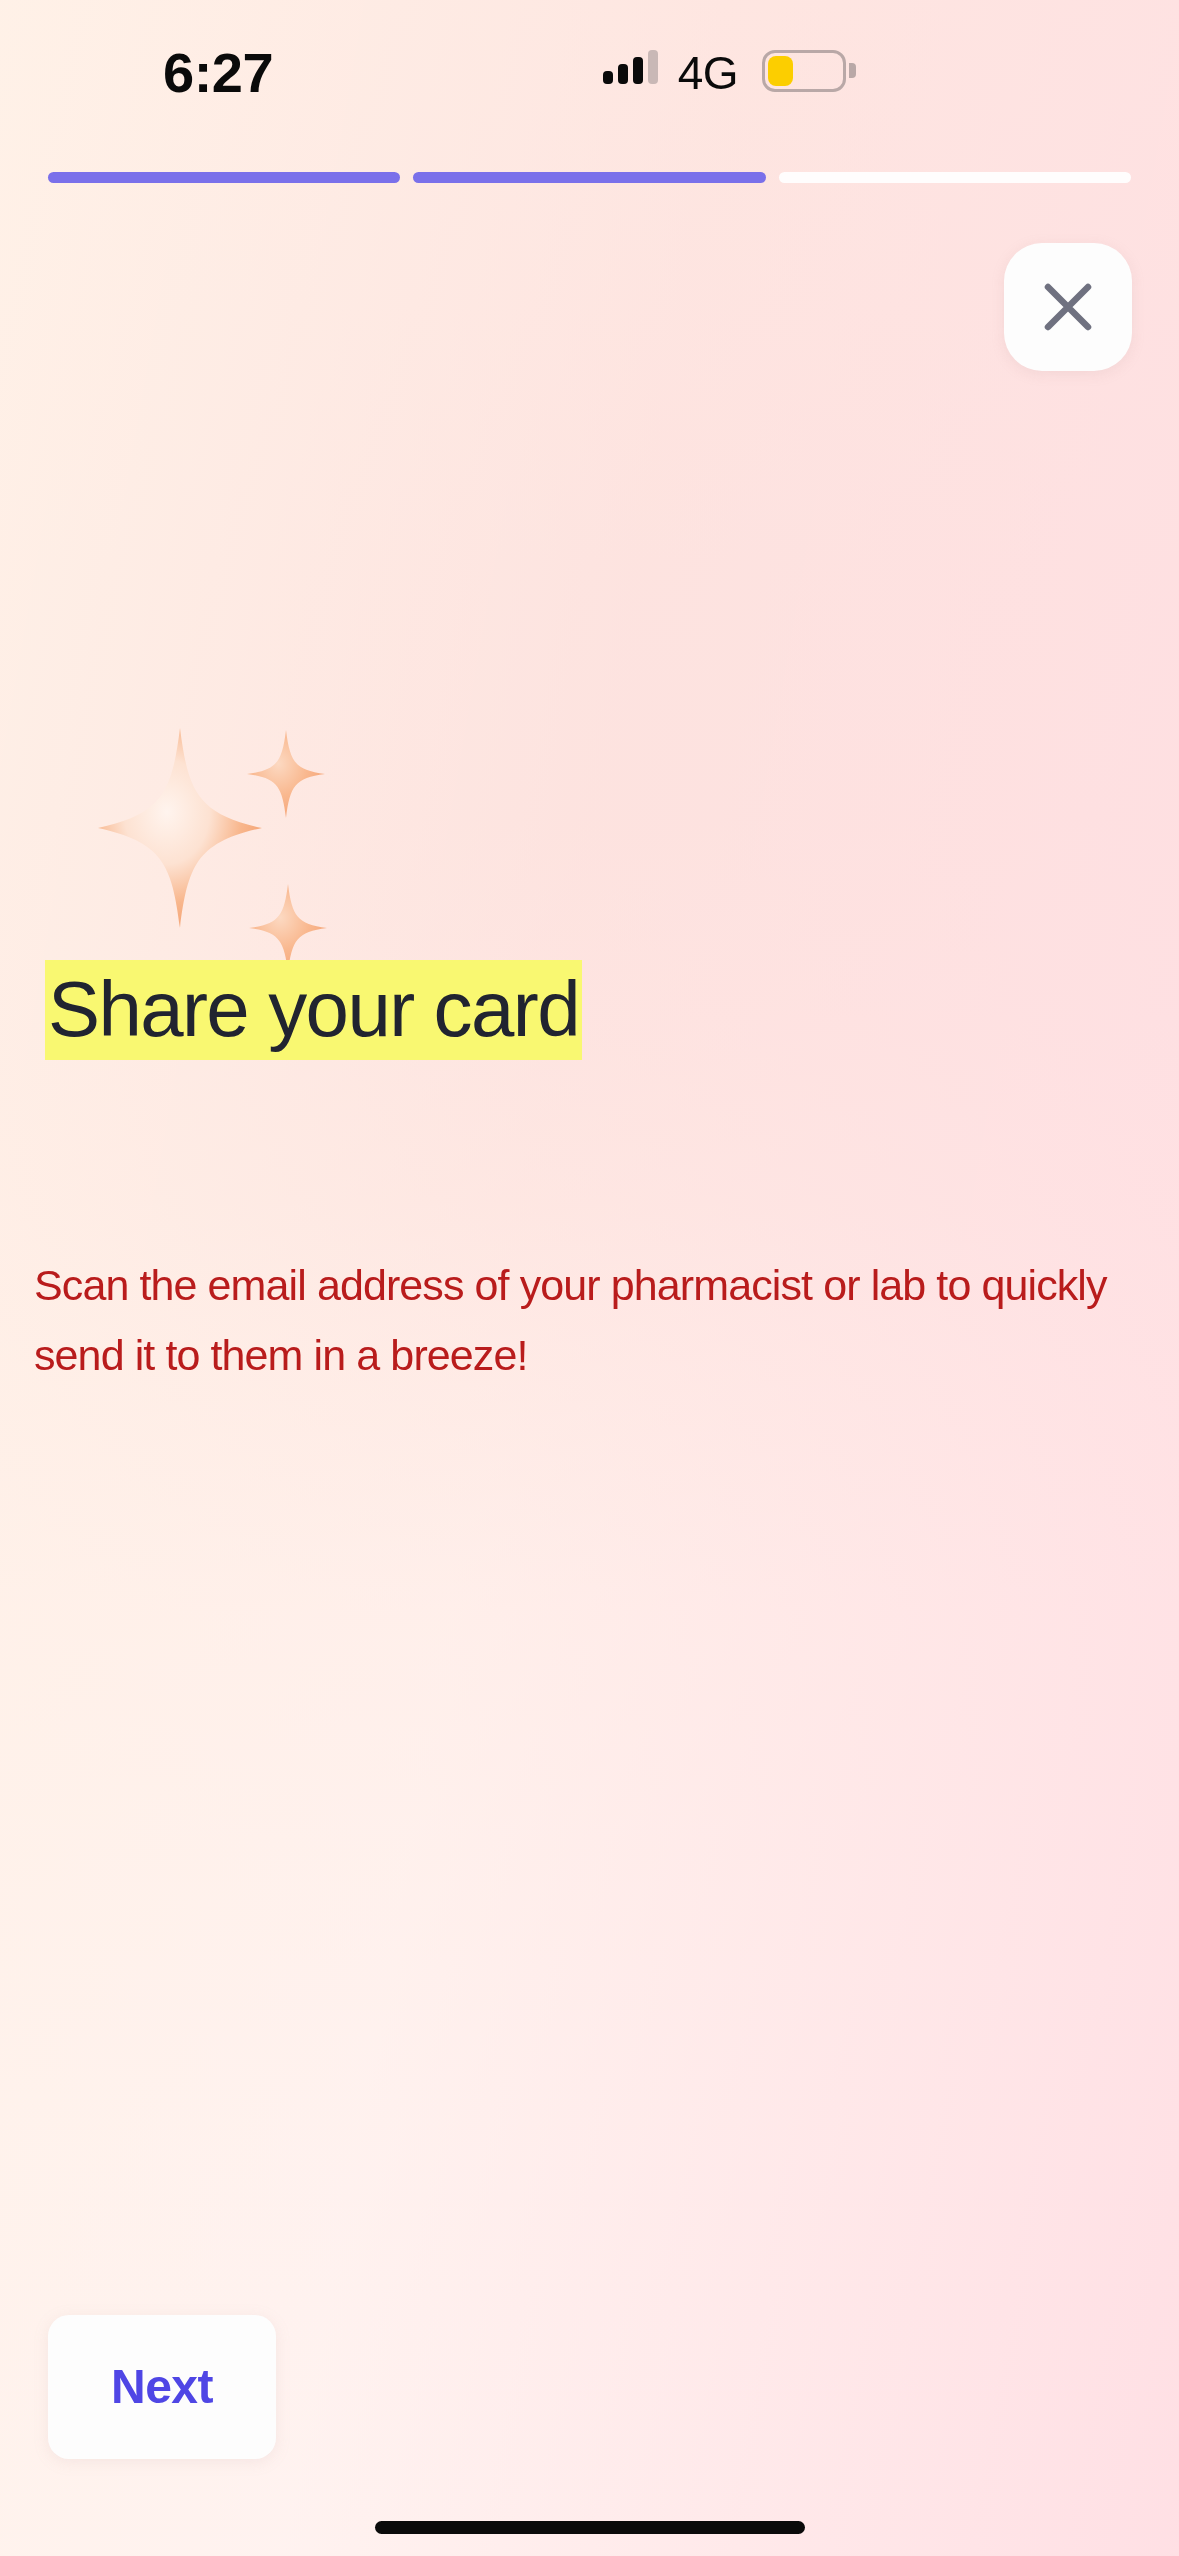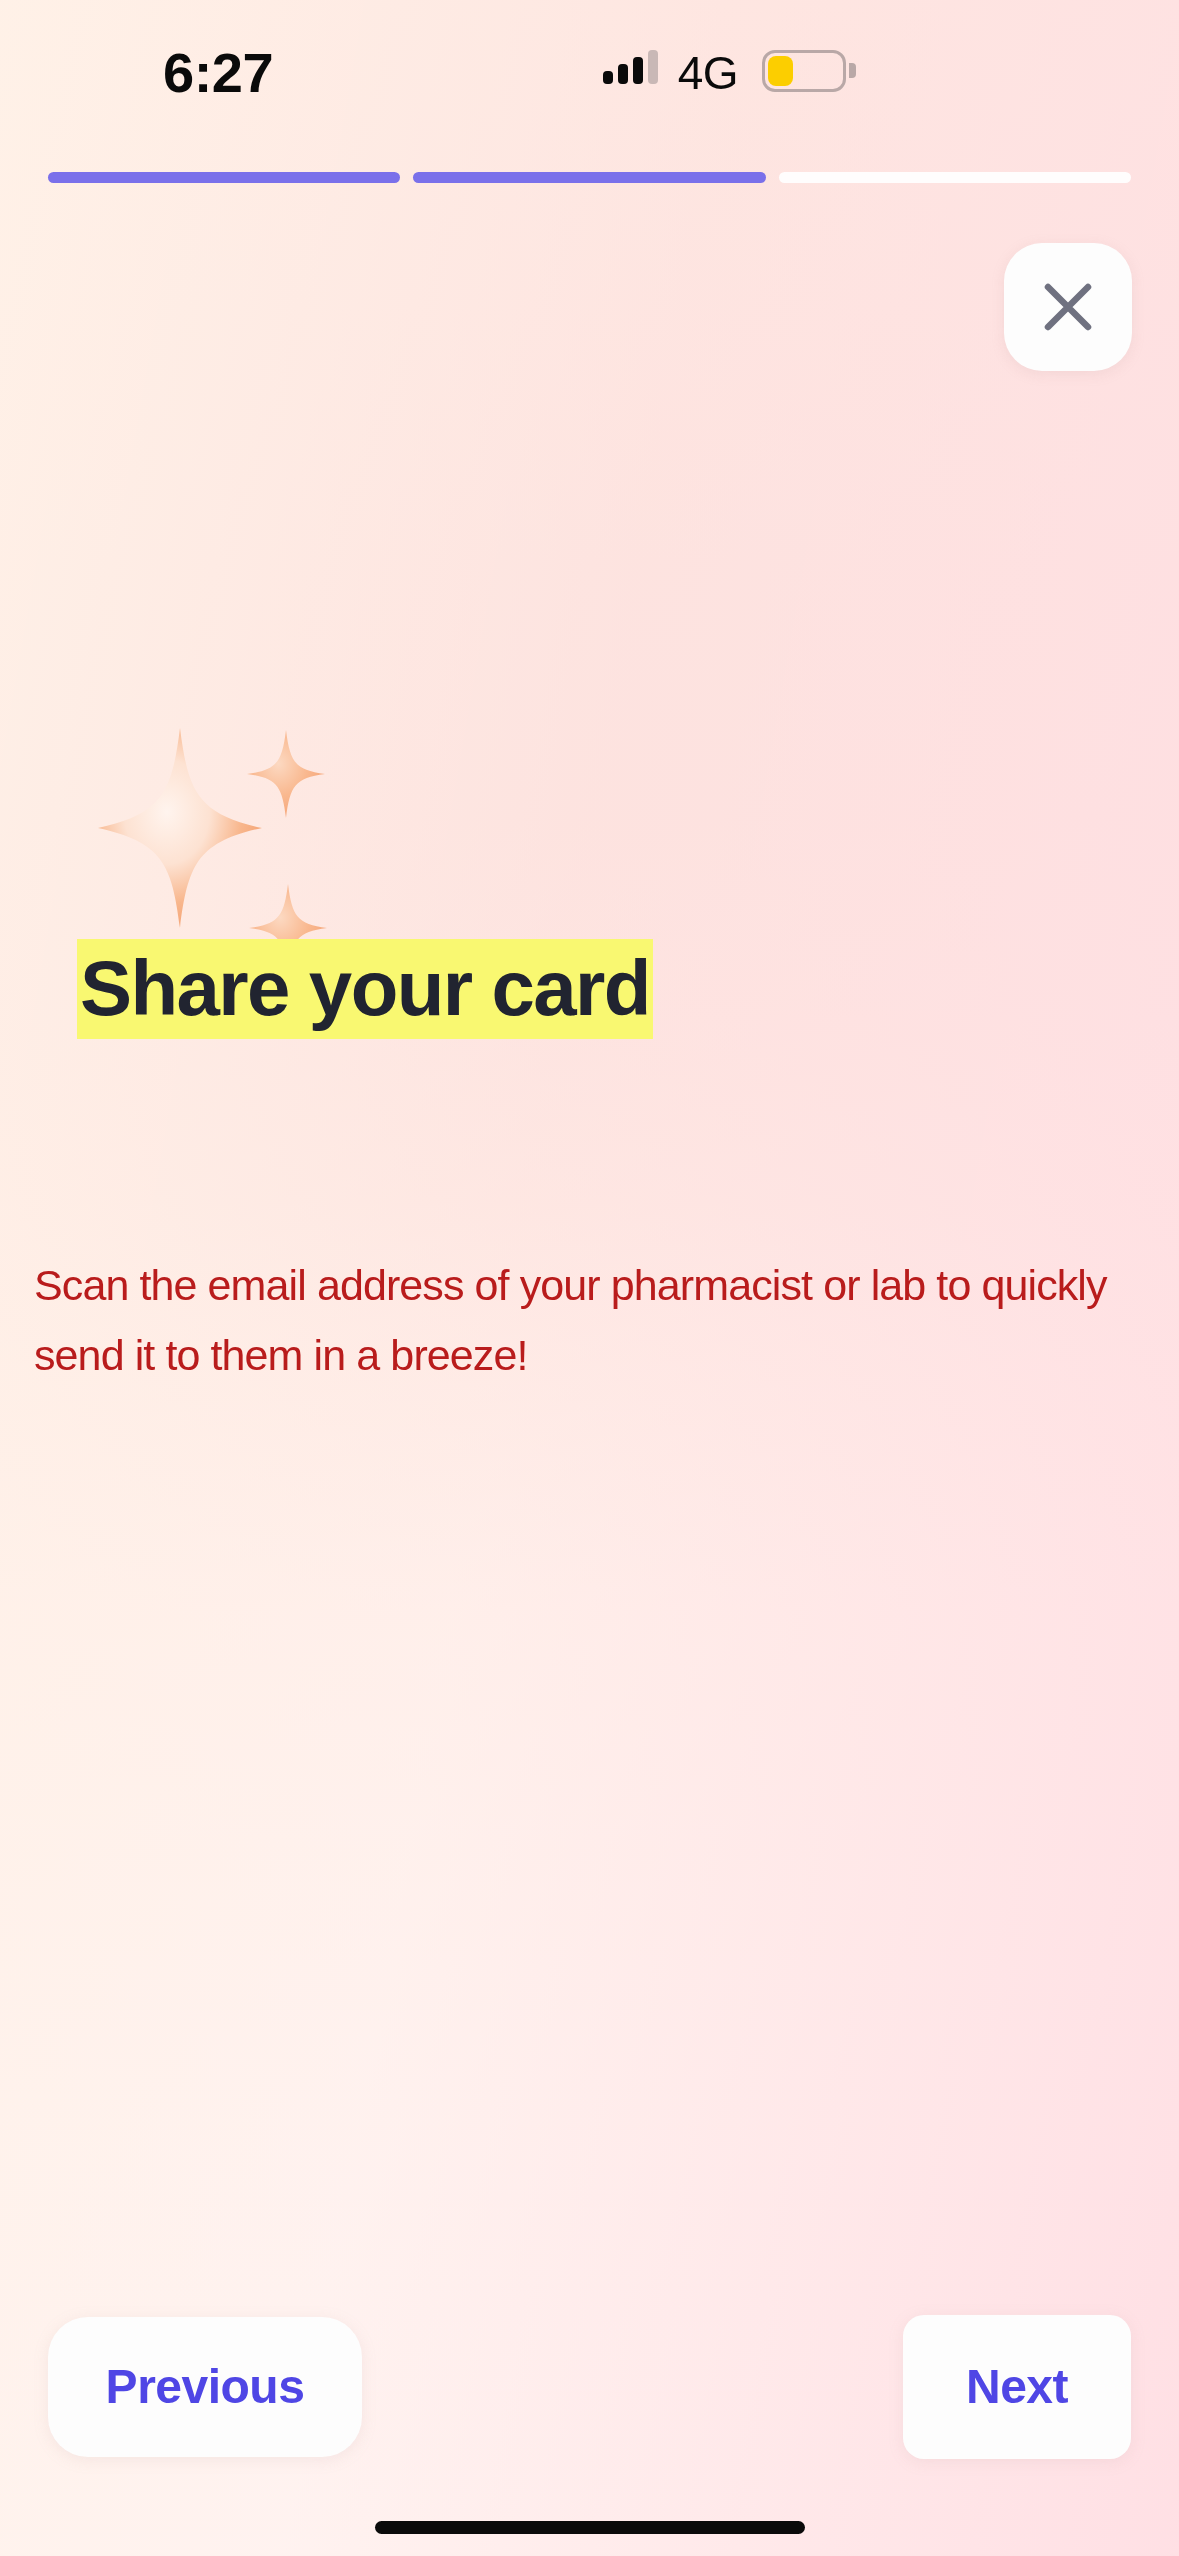--- a/index.html
+++ b/index.html
@@ -89,23 +89,23 @@
 
   
   .hero{
     position:absolute; top:700px; left:48px;
     width:340px; height:300px;
   }
   .hero svg{ display:block; width:100%; height:100%; }
 
   
   .headline{
-    position:absolute; top:942px; left:48px; width:1000px;
-    font-size:78px; font-weight:700; line-height:1.19;
-    letter-spacing:-1.6px; color:#212430;margin-left:32px;
+    position:absolute; top:963px; left:48px; width:1000px;
+    font-size:78px; font-weight:400; line-height:1.19;
+    letter-spacing:-1.6px; color:#212430;
   }
   .headline .hl{
     background:#f9f871;
     box-decoration-break:clone;
     -webkit-box-decoration-break:clone;
     padding:5px 3px 7px 3px;
     margin-left:-3px;
   }
   .headline .ln2{ display:block; margin-top:6px; }
 
@@ -209,17 +209,16 @@
   </svg>
 </div>
 
 <h1 class="headline">
   <span class="hl">Share your card</span>
 </h1>
 
 <p class="body-copy">Scan the email address of your pharmacist or lab to quickly send it to them in a breeze!</p>
 
 <div class="footer">
-  <button class="nav-btn prev">Previous</button>
   <button class="nav-btn next">Next</button>
 </div>
 
 <div class="home-indicator"></div>
 
 </body></html>

